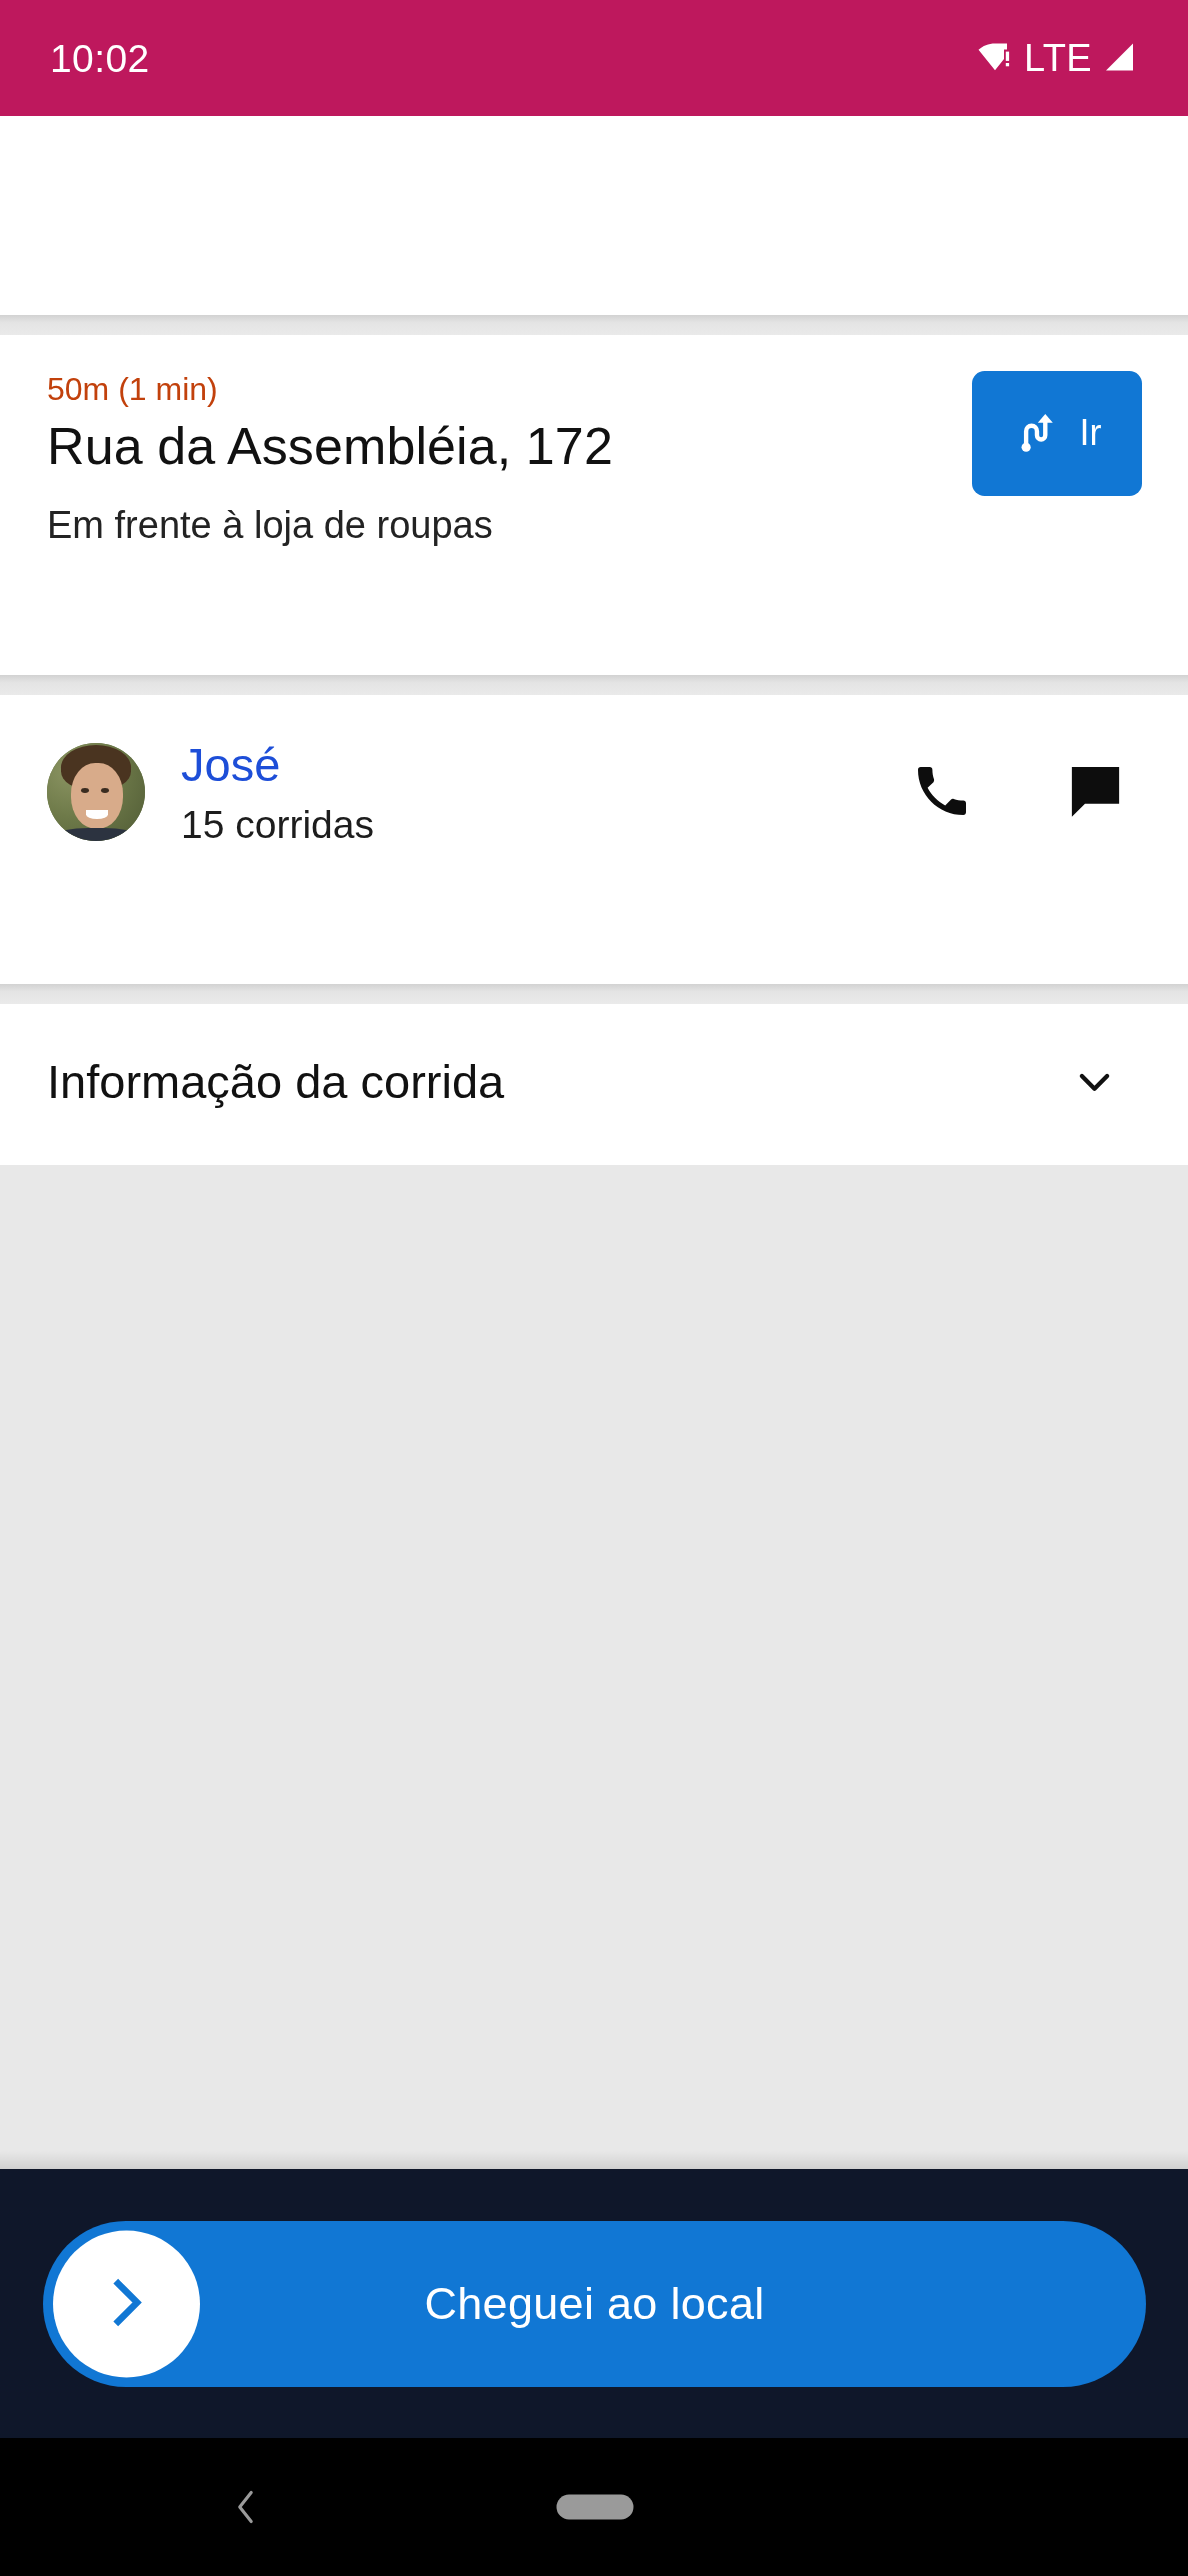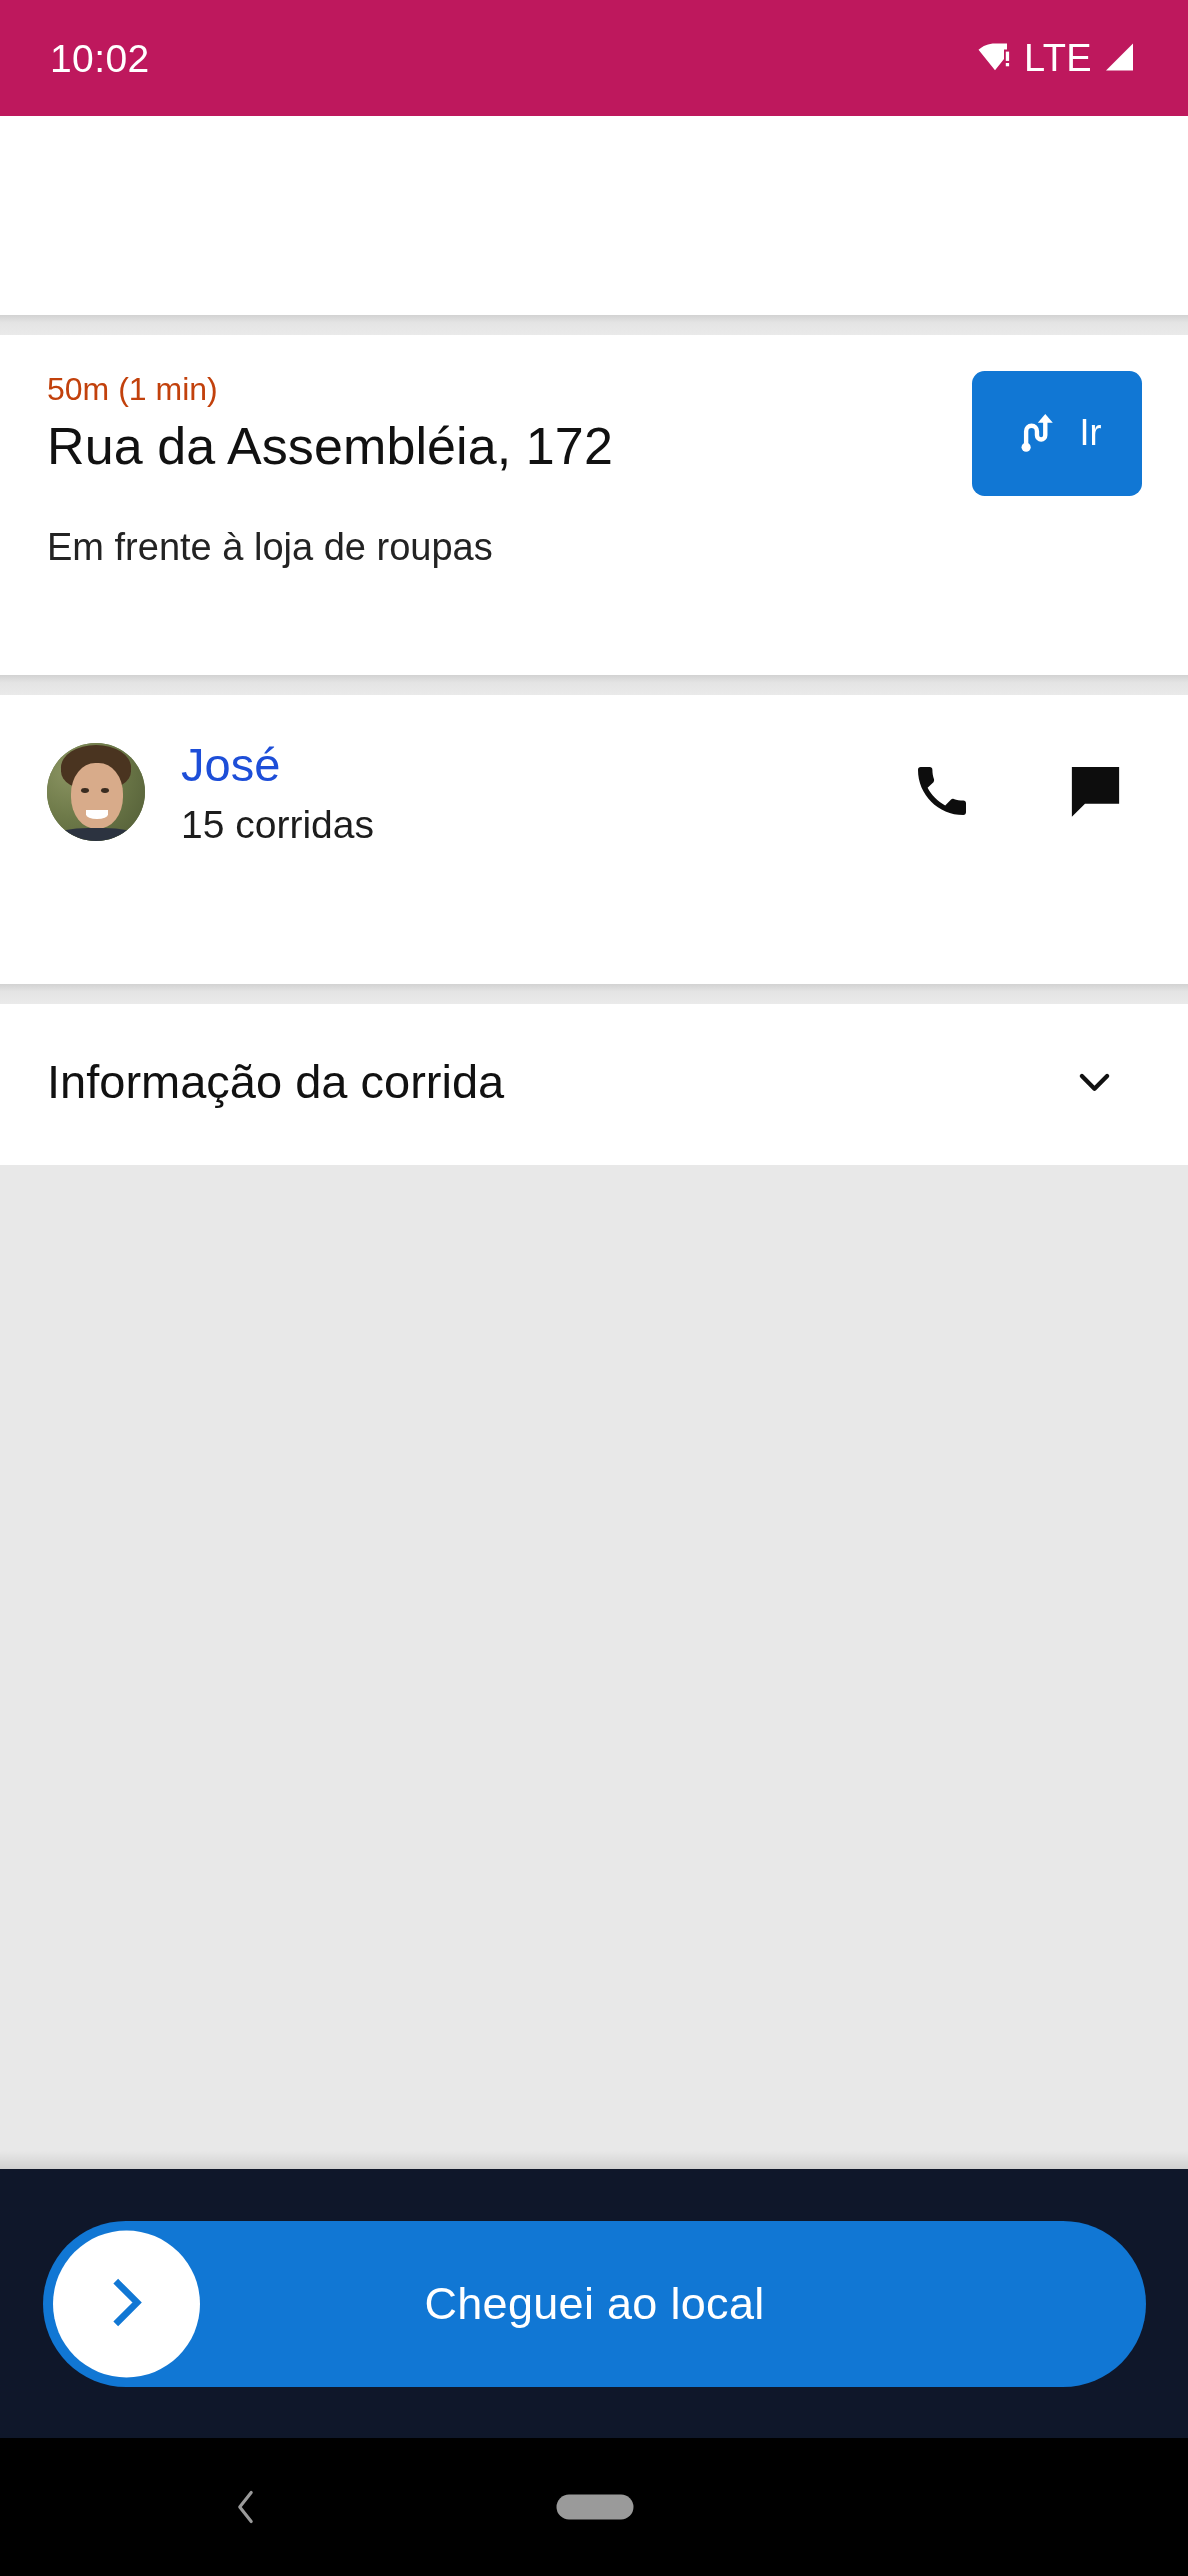--- a/index.html
+++ b/index.html
@@ -88,21 +88,21 @@
   }
   .addr-eta {
     font-size:32px; color:#c2410c; line-height:1.25;
   }
   .addr-street {
     font-size:52px; color:#111111; line-height:1.25;
     margin-top:5.4px; letter-spacing:0.1px;
   }
   .addr-note {
     font-size:38px; color:#232323; line-height:1.3;
-    margin-top:44px;
+    margin-top:22px;
   }
   .go-button {
     position:absolute; right:47px; top:36px;
     width:170px; height:125px;
     background:#1177d4;
     border-radius:12.5px;
     display:flex; align-items:center; justify-content:center;
     gap:17px;
   }
   .go-button .go-label {

